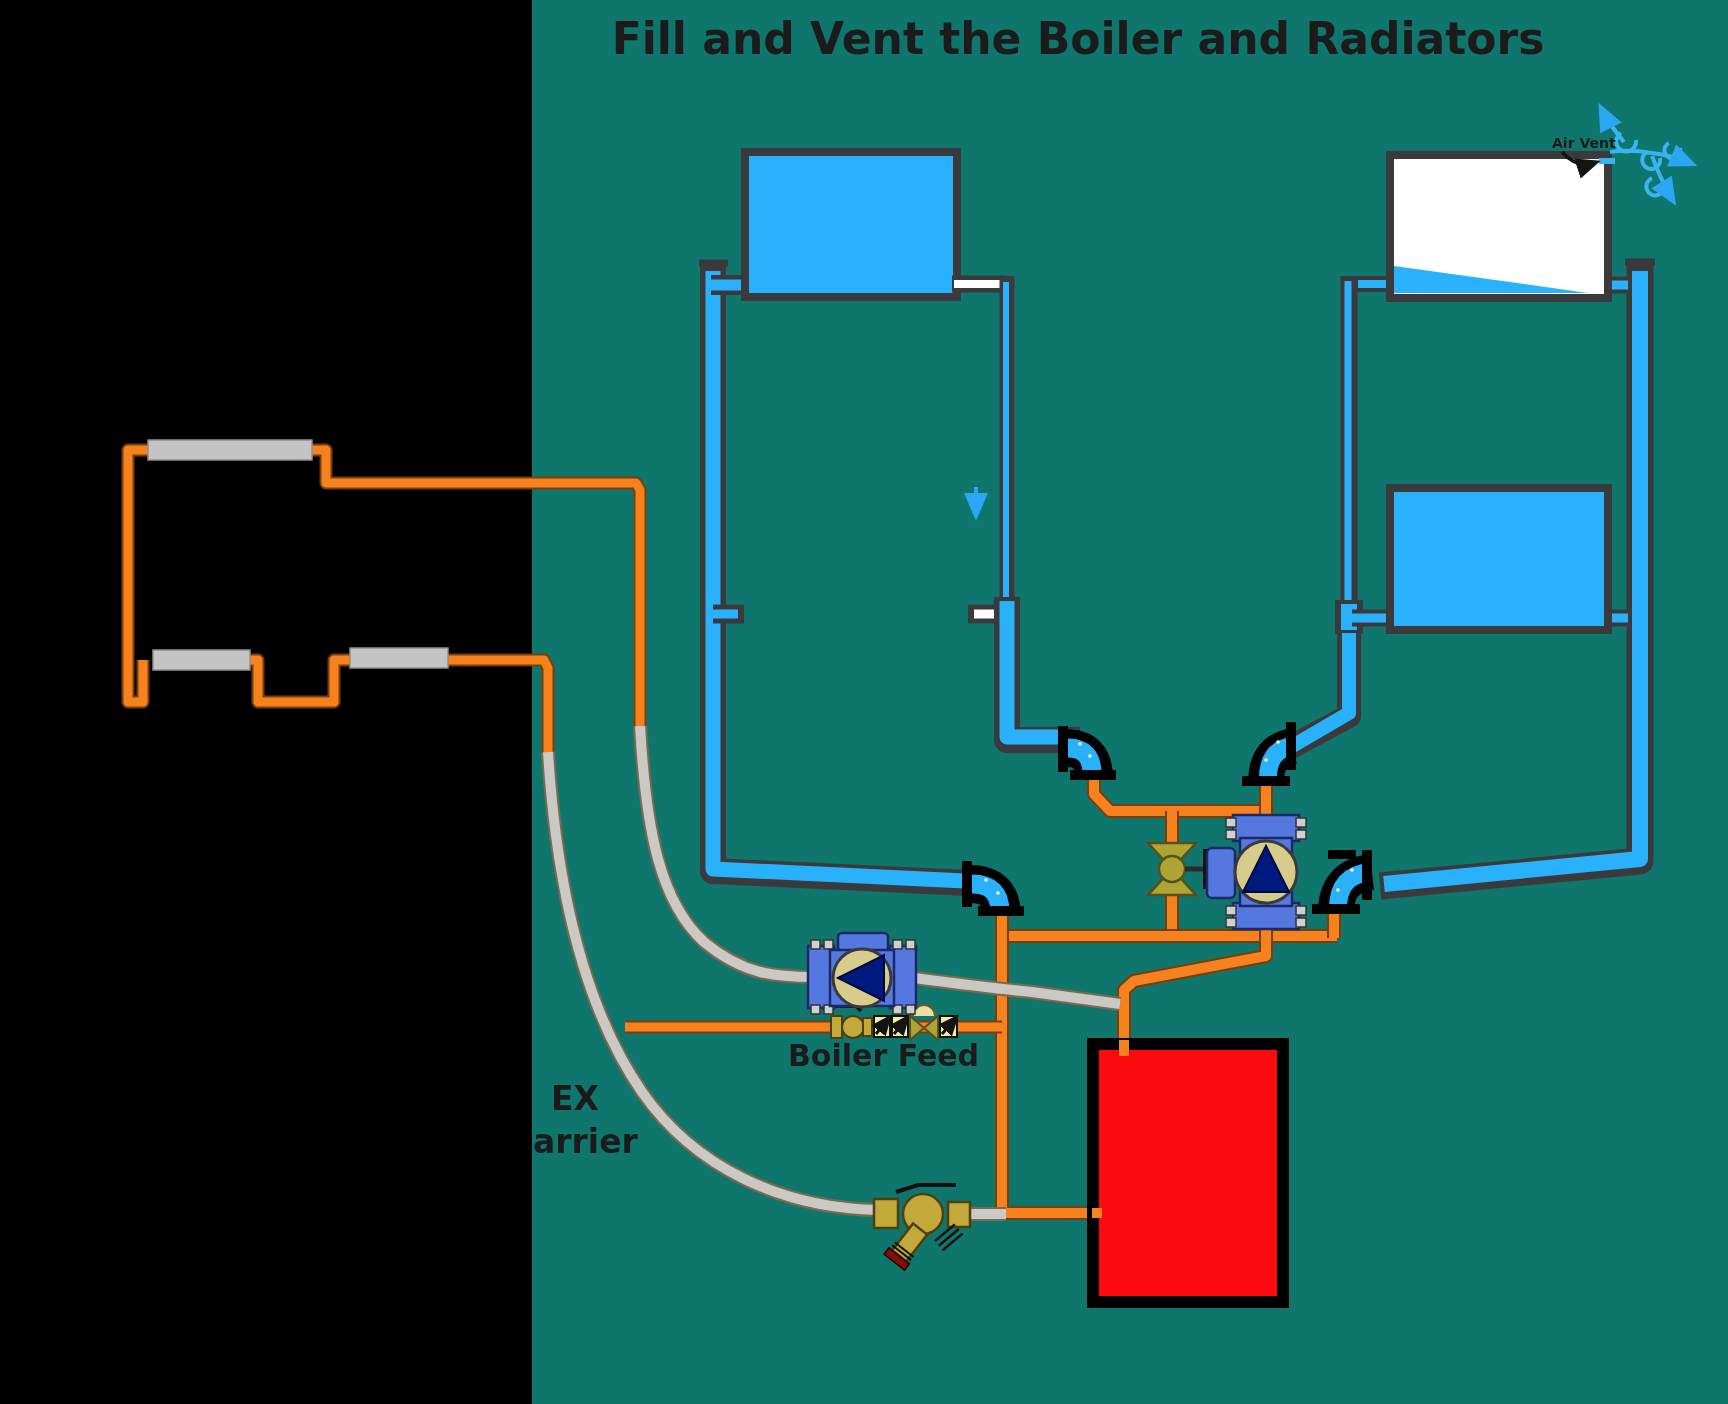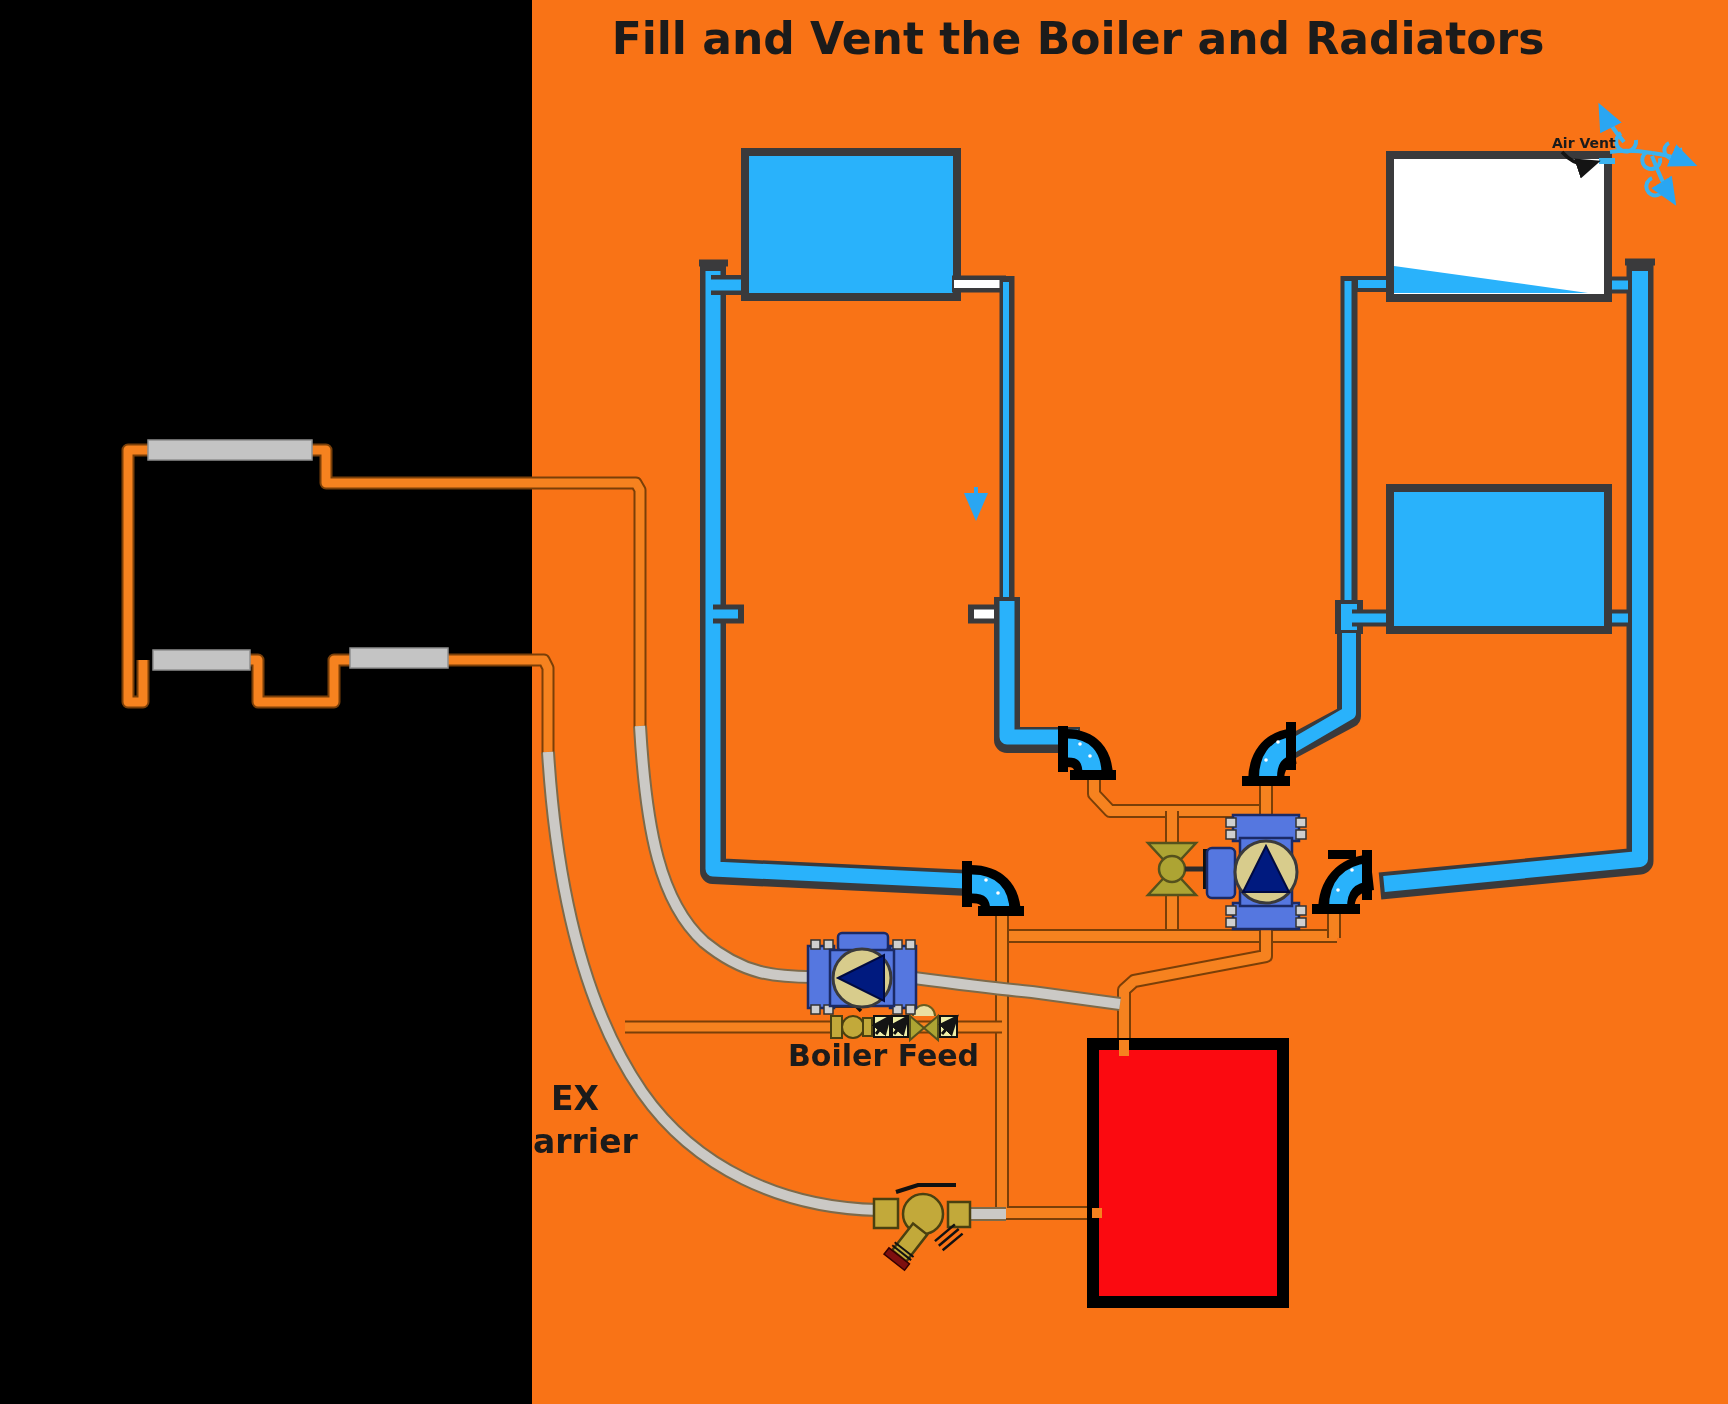--- a/index.html
+++ b/index.html
@@ -1,16 +1,16 @@
 <!DOCTYPE html>
 <html><head>
 <meta charset="utf-8">
 <style>
   html,body{margin:0;padding:0;background:#fff;}
-  #stage{position:relative;width:1728px;height:1404px;background:#f97316;overflow:hidden;
+  #stage{position:relative;width:1728px;height:1404px;background:#0f766e;overflow:hidden;
          font-family:"DejaVu Sans",sans-serif;}
   svg{position:absolute;left:0;top:0;}
   text{font-family:"DejaVu Sans",sans-serif;}
   .title-text{font-size:44px;font-weight:600;fill:#1b1b1b;}
   .label-med{font-size:30px;font-weight:600;fill:#1b1b1b;}
   .label-sm{font-size:14px;font-weight:600;fill:#1b1b1b;}
   .label-frag{font-size:33px;font-weight:600;fill:#1b1b1b;}
 </style>
 </head>
 <body>

